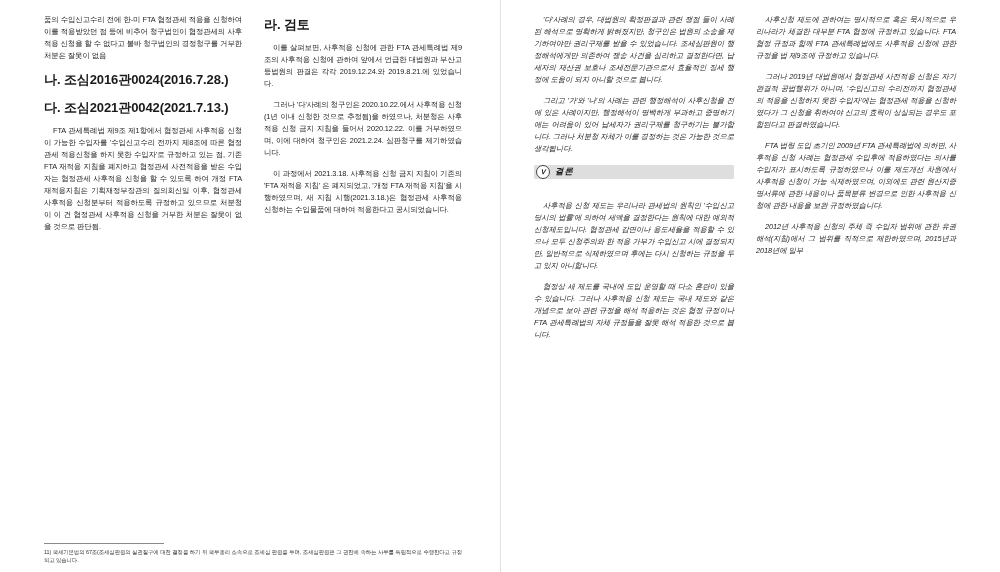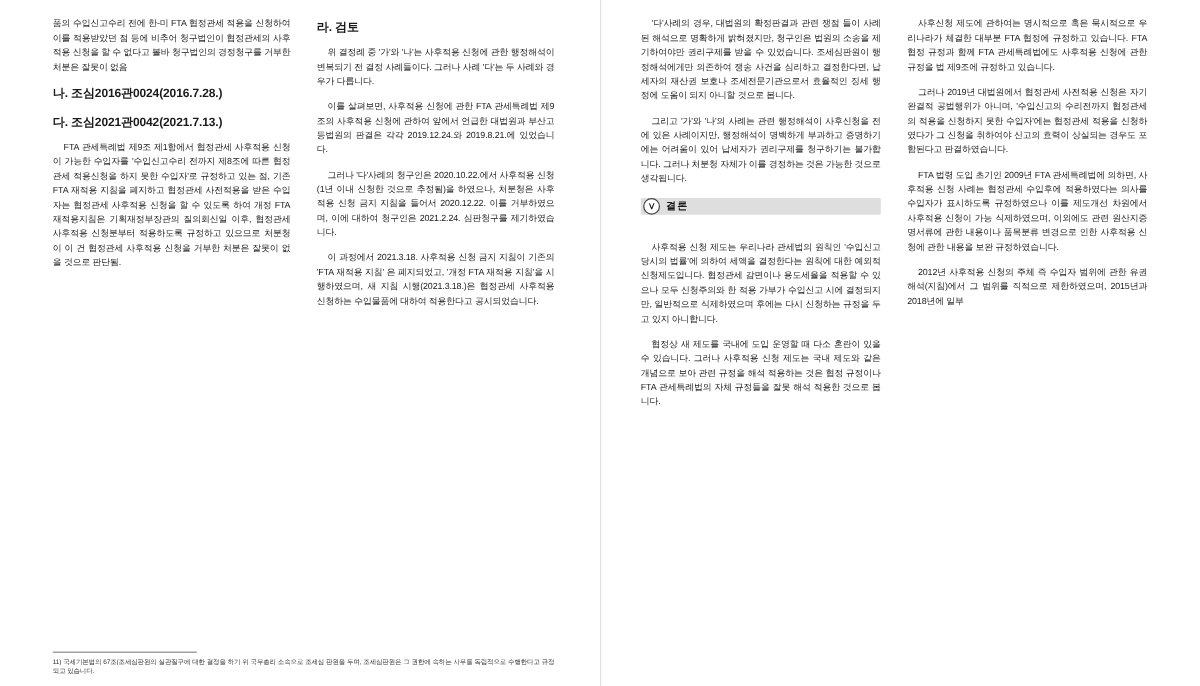--- a/index.html
+++ b/index.html
@@ -41,20 +41,21 @@
     position: absolute;
     left: 50%;
     top: 0;
     bottom: 0;
     width: 1px;
     background: #e2e2e2;
   }
   .page-right {
     width: 480px;
     padding: 14px 44px 10px 14px;
+    font-style: italic;
   }
   .cols {
     display: flex;
     gap: 22px;
     height: 100%;
   }
   .col {
     width: 205px;
     box-sizing: border-box;
   }
@@ -63,21 +64,21 @@
     font-size: 7.4px;
     line-height: 1.62;
     text-align: justify;
     text-justify: inter-character;
     letter-spacing: -0.1px;
   }
   p.indent {
     text-indent: 9px;
   }
   .heading {
-    font-size: 10px;
+    font-size: 13px;
     font-weight: bold;
     margin: 2px 0 8px 0;
     letter-spacing: -0.1px;
   }
   .heading.gap-top {
     margin-top: 10px;
   }
   .banner-wrap {
     position: relative;
     margin-bottom: 20px;
@@ -149,21 +150,20 @@
 
       <div class="col">
         <p>품의 수입신고수리 전에 한-미 FTA 협정관세 적용을 신청하여 이를 적용받았던 점 등에 비추어 청구법인이 협정관세의 사후적용 신청을 할 수 없다고 볼바 청구법인의 경정청구를 거부한 처분은 잘못이 없음</p>
         <div class="heading">나. 조심2016관0024(2016.7.28.)</div>
         <div class="heading gap-top">다. 조심2021관0042(2021.7.13.)</div>
         <p class="indent">FTA 관세특례법 제9조 제1항에서 협정관세 사후적용 신청이 가능한 수입자를 '수입신고수리 전까지 제8조에 따른 협정관세 적용신청을 하지 못한 수입자'로 규정하고 있는 점, 기존 FTA 재적용 지침을 폐지하고 협정관세 사전적용을 받은 수입자는 협정관세 사후적용 신청을 할 수 있도록 하여 개정 FTA 재적용지침은 기획재정부장관의 질의회신일 이후, 협정관세 사후적용 신청분부터 적용하도록 규정하고 있으므로 처분청이 이 건 협정관세 사후적용 신청을 거부한 처분은 잘못이 없을 것으로 판단됨.</p>
       </div>
 
       <div class="col">
         <div class="heading">라. 검토</div>
-        <p class="indent">위 결정례 중 '가'와 '나'는 사후적용 신청에 관한 행정해석이 변복되기 전 결정 사례들이다. 그러나 사례 '다'는 두 사례와 경우가 다릅니다.</p>
         <p class="indent">이를 살펴보면, 사후적용 신청에 관한 FTA 관세특례법 제9조의 사후적용 신청에 관하여 앞에서 언급한 대법원과 부산고등법원의 판결은 각각 2019.12.24.와 2019.8.21.에 있었습니다.</p>
         <p class="indent">그러나 '다'사례의 청구인은 2020.10.22.에서 사후적용 신청(1년 이내 신청한 것으로 추정됨)을 하였으나, 처분청은 사후적용 신청 금지 지침을 들어서 2020.12.22. 이를 거부하였으며, 이에 대하여 청구인은 2021.2.24. 심판청구를 제기하였습니다.</p>
         <p class="indent">이 과정에서 2021.3.18. 사후적용 신청 금지 지침이 기존의 'FTA 재적용 지침' 은 폐지되었고, '개정 FTA 재적용 지침'을 시행하였으며, 새 지침 시행(2021.3.18.)은 협정관세 사후적용 신청하는 수입물품에 대하여 적용한다고 공시되었습니다.</p>
       </div>
 
     </div>
 
     <div class="footnote-wrap">
       <div class="footnote-rule"></div>
       <p class="footnote">11) 국세기본법의 67조(조세심판원의 실관질구에 대한 결정을 하기 위 국무총리 소속으로 조세심 판원을 두며, 조세심판원은 그 권한에 속하는 사무를 독립적으로 수행한다고 규정되고 있습니다.</p>

